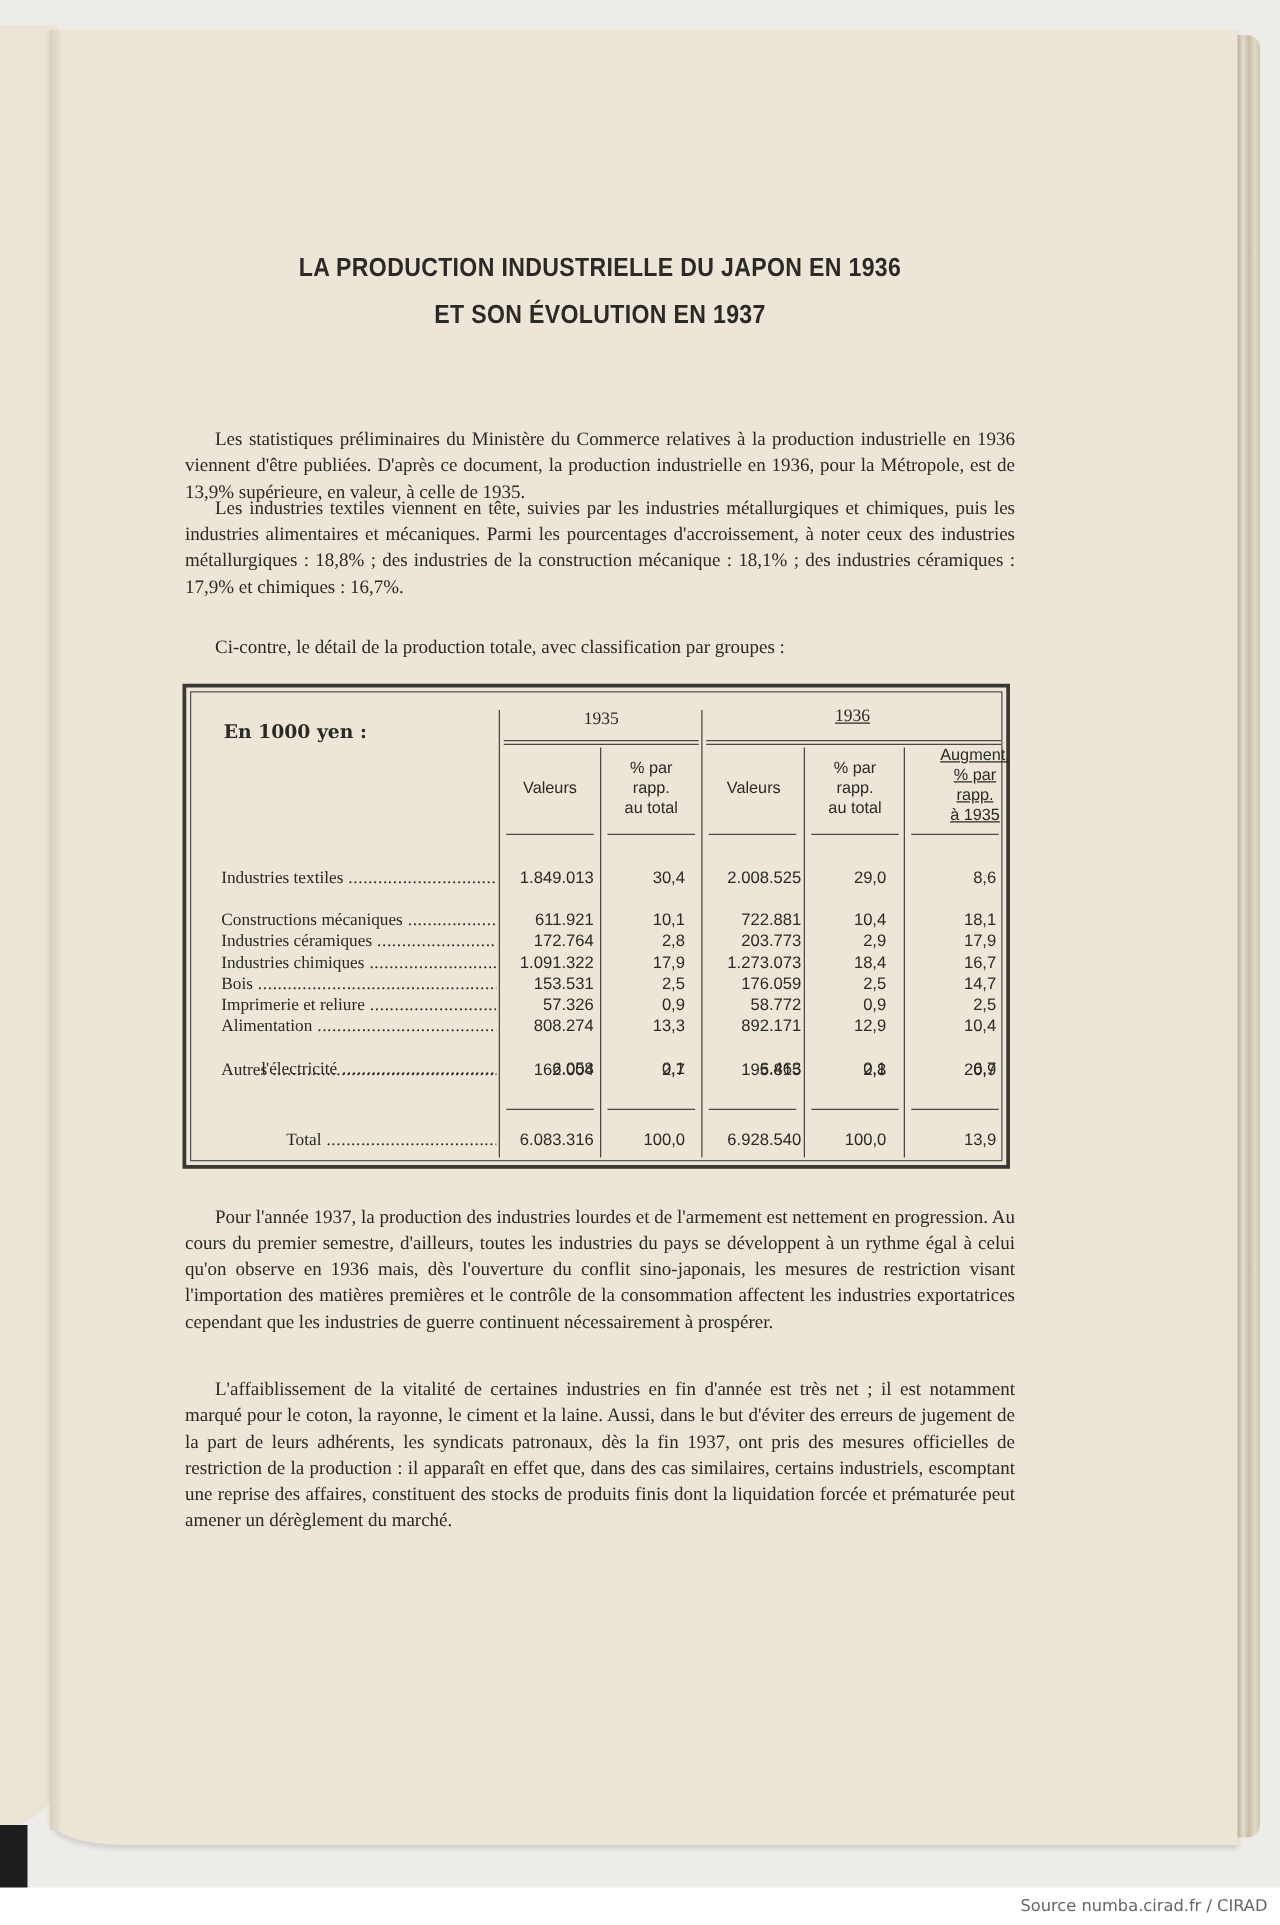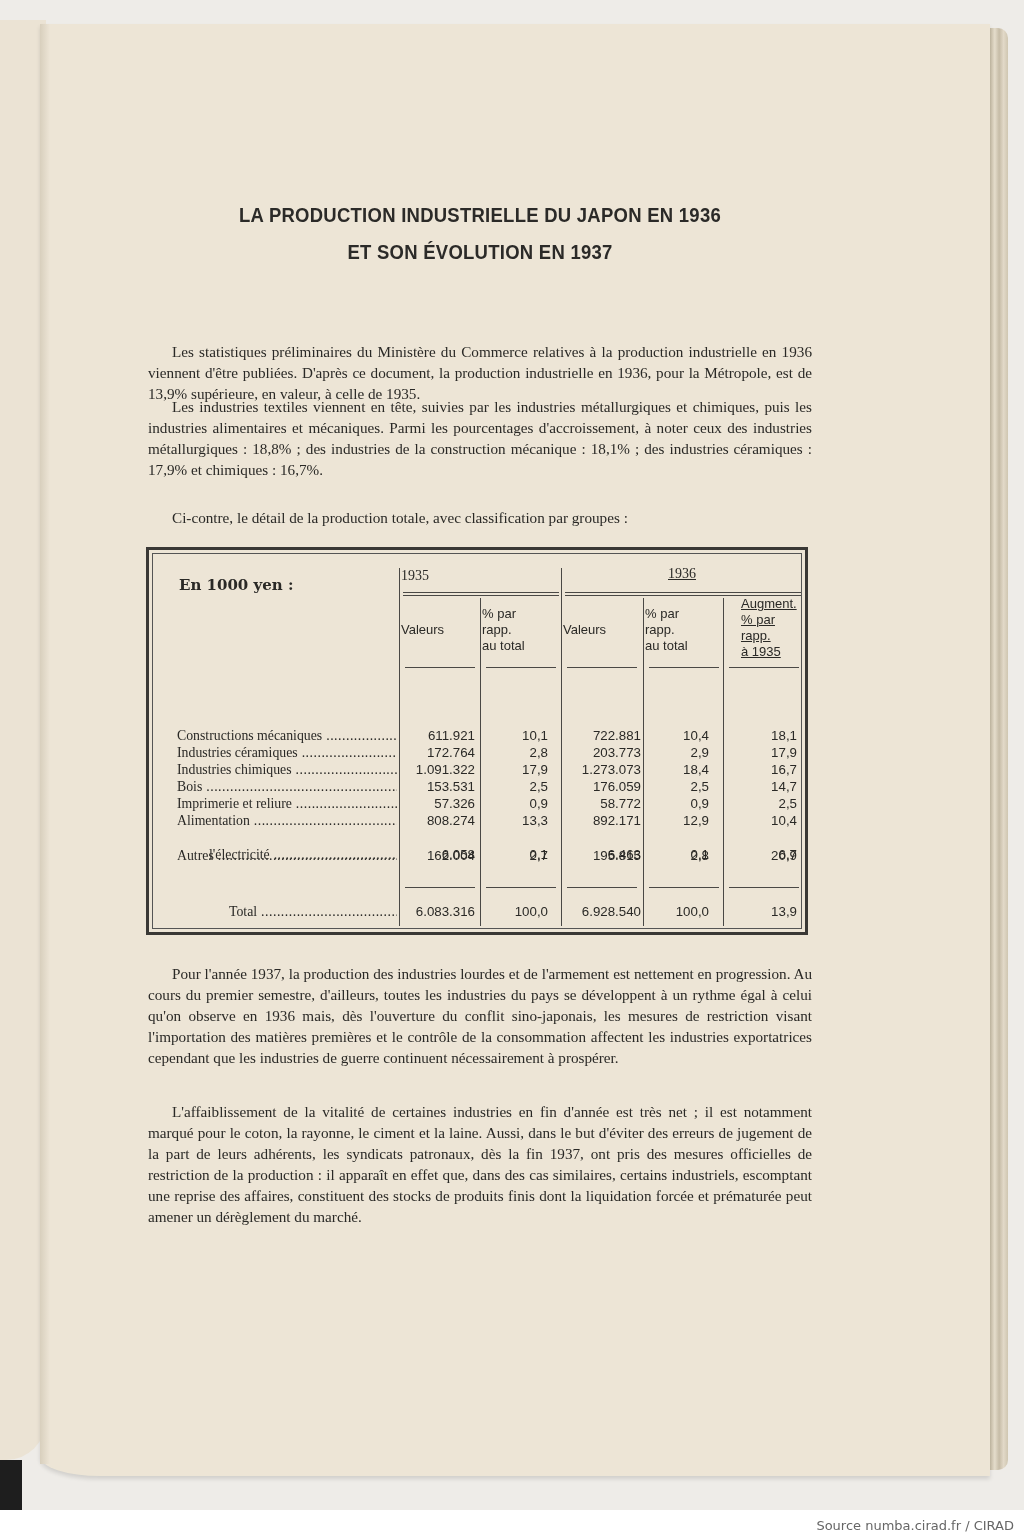--- a/index.html
+++ b/index.html
@@ -62,21 +62,21 @@
     position:absolute; left:3px; top:3px; right:3px; bottom:3px;
     border:1px solid #555; 
   }
   .caption {
     position:absolute; left:26px; top:22px;
     font-family:"DejaVu Serif", serif; font-weight:bold; font-size:15px; color:#2a2926;
   }
   .vline { position:absolute; width:1px; background:#4a4845; }
   .hline { position:absolute; height:1px; background:#4a4845; }
   .hdr {
-    position:absolute; text-align:left; font-family:"Liberation Sans", sans-serif;
+    position:absolute; text-align:center; font-family:"Liberation Sans", sans-serif;
     font-size:13px; line-height:16px; color:#2a2926;
   }
   .year { font-family:"Liberation Serif", serif; font-size:14px; }
   .row { position:absolute; left:0; right:0; height:16px; font-size:13.3px; line-height:16px; color:#2a2926; font-family:"Liberation Sans", sans-serif; }
   .row .lbl { position:absolute; left:24px; width:220px; font-family:"Liberation Serif", serif; font-size:13.8px; white-space:nowrap; overflow:hidden; }
   .row .lbl.indent { left:56px; width:188px; }
   .row .lbl::after { content:" ........................................................................................"; letter-spacing:0.5px; }
   .row .lbl.nodots::after { content:""; }
   .row .c { position:absolute; text-align:right; }
   .c1 { left:248px; width:74px; }
@@ -136,20 +136,28 @@
 % par
 rapp.
 à 1935</div>
 
     <div class="hline" style="left:252px; width:70px; top:113px;"></div>
     <div class="hline" style="left:333px; width:70px; top:113px;"></div>
     <div class="hline" style="left:414px; width:70px; top:113px;"></div>
     <div class="hline" style="left:496px; width:70px; top:113px;"></div>
     <div class="hline" style="left:576px; width:70px; top:113px;"></div>
 
+    <div class="row" style="top:140px;">
+      <span class="lbl">Industries textiles</span>
+      <span class="c c1">1.849.013</span>
+      <span class="c c2">30,4</span>
+      <span class="c c3">2.008.525</span>
+      <span class="c c4">29,0</span>
+      <span class="c c5">8,6</span>
+    </div>
     <div class="row" style="top:174px;">
       <span class="lbl">Constructions mécaniques</span>
       <span class="c c1">611.921</span>
       <span class="c c2">10,1</span>
       <span class="c c3">722.881</span>
       <span class="c c4">10,4</span>
       <span class="c c5">18,1</span>
     </div>
     <div class="row" style="top:191px;">
       <span class="lbl">Industries céramiques</span>

